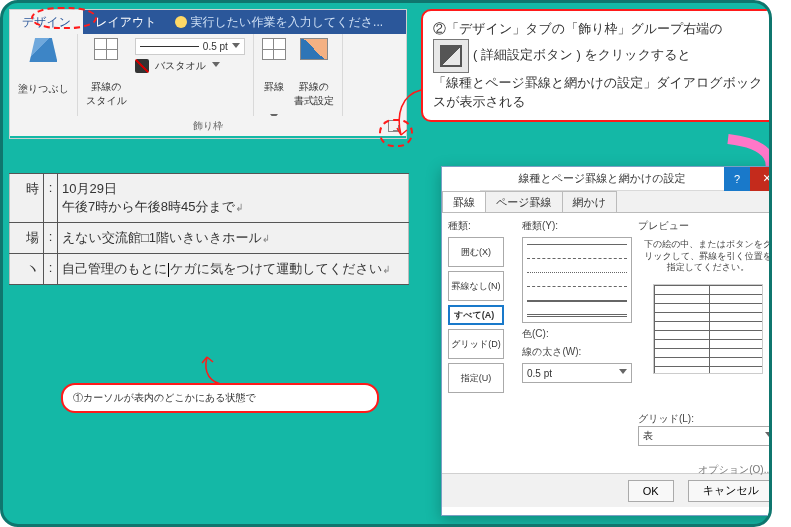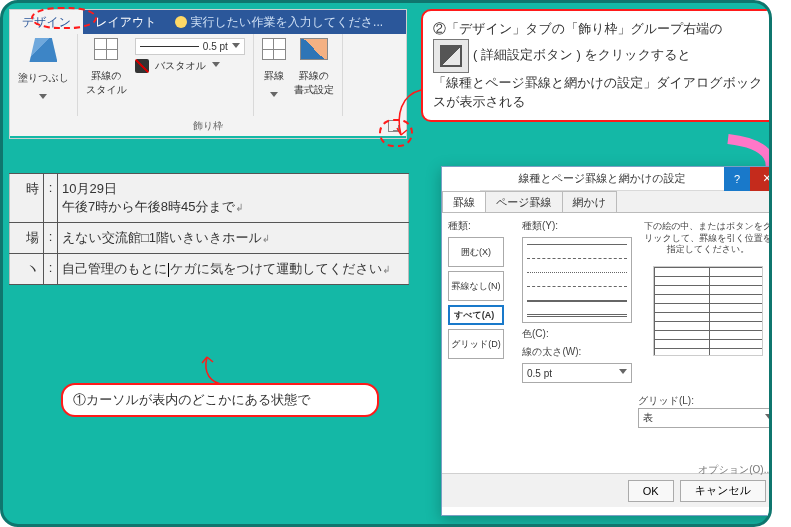--- a/index.html
+++ b/index.html
@@ -8,21 +8,21 @@
 
   
   .ribbon{position:absolute;top:6px;left:6px;width:398px;height:130px;border:1px solid #d0d0d0;}
   .tabs{display:flex;height:24px;background:#2b579a;color:#fff;font-size:12px;}
   .tab{padding:4px 12px;cursor:pointer;}
   .tab.active{background:#f3f3f3;color:#2b579a;}
   .tell{flex:1;display:flex;align-items:center;gap:4px;padding:0 6px;color:#cfe0f5;}
   .bulb{width:12px;height:12px;border-radius:50%;background:#ffd966;display:inline-block;}
   .rbody{display:flex;height:82px;background:#f3f3f3;}
   .grp{border-right:1px solid #d9d9d9;padding:4px 8px;display:flex;gap:8px;align-items:flex-start;}
-  .btn-v{display:flex;flex-direction:column;align-items:center;gap:9px;font-size:10px;cursor:pointer;}
+  .btn-v{display:flex;flex-direction:column;align-items:center;gap:20px;font-size:10px;cursor:pointer;}
   .bucket{width:28px;height:24px;background:linear-gradient(135deg,#6fa8dc 40%,#3d85c6 40%);clip-path:polygon(20% 0,80% 0,100% 100%,0 100%);}
   .grid-ic{width:24px;height:22px;border:1px solid #888;background:linear-gradient(#888,#888) center/1px 100% no-repeat,linear-gradient(#888,#888) center/100% 1px no-repeat #fff;}
   .dd{width:8px;height:8px;border-left:4px solid transparent;border-right:4px solid transparent;border-top:5px solid #666;display:inline-block;}
   .peninput{display:flex;flex-direction:column;gap:4px;font-size:10px;}
   .ptsel{display:flex;align-items:center;gap:4px;border:1px solid #ccc;background:#fff;width:110px;padding:2px 4px;}
   .penline{display:flex;align-items:center;gap:6px;}
   .pen{width:14px;height:14px;background:linear-gradient(45deg,#333 45%,#c00 45% 55%,#333 55%);border-radius:2px;}
   .brush-ic{width:28px;height:22px;border:1px solid #888;background:linear-gradient(45deg,#2e75b6 50%,#f4b183 50%);}
   .grp-label{height:20px;background:#f3f3f3;display:flex;align-items:center;justify-content:center;position:relative;font-size:10px;color:#666;}
   .launcher{position:absolute;right:6px;width:12px;height:12px;border:1px solid #888;display:flex;align-items:flex-end;justify-content:flex-end;}
@@ -44,21 +44,21 @@
 
   
   .doc{position:absolute;top:170px;left:6px;width:400px;}
   table.dtab{border-collapse:collapse;width:100%;font-size:13px;}
   table.dtab td{border-top:1px solid #555;border-bottom:1px solid #555;padding:6px 4px;vertical-align:top;}
   table.dtab td:first-child{width:34px;text-align:right;border-right:1px solid #555;}
   table.dtab td:nth-child(2){width:14px;text-align:center;border-right:1px solid #555;}
   .cursor-mark{display:inline-block;width:1px;height:14px;background:#000;vertical-align:middle;margin:0 1px;}
   .ret{color:#888;font-size:10px;}
 
-  .callout2{position:absolute;top:380px;left:58px;width:318px;border:2px solid #ff1a1a;border-radius:14px;background:#fff;padding:6px 10px;font-size:13px;}
+  .callout2{position:absolute;top:380px;left:58px;width:318px;border:2px solid #ff1a1a;border-radius:14px;background:#fff;padding:6px 10px;font-size:10px;}
 
   
   .dialog{position:absolute;top:163px;left:438px;width:344px;height:350px;border:1px solid #7a9fc4;background:#fff;box-shadow:0 4px 14px rgba(0,0,0,.25);}
   .dtitle{height:24px;background:#fff;display:flex;align-items:center;border-bottom:1px solid #d9d9d9;font-size:11px;margin-left:38px;}
   .dtitle span.t{flex:1;text-align:center;color:#333;}
   .dtitle .help{width:26px;height:24px;background:#1979ca;color:#fff;display:flex;align-items:center;justify-content:center;}
   .dtitle .close{width:34px;height:24px;background:#c42b1c;color:#fff;display:flex;align-items:center;justify-content:center;}
   .dtabs{display:flex;height:22px;border-bottom:1px solid #bbb;font-size:11px;background:#f1f1f1;}
   .dtab{padding:3px 10px;border:1px solid #bbb;border-bottom:none;background:#fff;margin-right:-1px;cursor:pointer;}
   .dtab:not(.on){background:#f1f1f1;}
@@ -71,21 +71,21 @@
   .preset.sel{border:2px solid #1979ca;font-weight:bold;}
   .linesamp{height:12px;margin:2px 0;border-top:1px solid #666;}
   .linesamp.dash{border-top:1px dashed #666;}
   .linesamp.thick{border-top:2px solid #666;}
   .linesamp.dbl{border-top:3px double #666;}
   .sel{height:20px;border:1px solid #aaa;background:#fff;display:flex;align-items:center;justify-content:space-between;padding:0 4px;cursor:pointer;}
   .lab{color:#444;}
   .prev{border:0;}
   .prev-note{font-size:9px;color:#444;text-align:center;line-height:1.3;margin:2px 4px 6px;}
   .prev-box{width:110px;height:90px;margin:0 auto;border:1px solid #ccc;background:repeating-linear-gradient(#666,#666 1px,transparent 1px,transparent 9px),repeating-linear-gradient(90deg,#666,#666 1px,transparent 1px,transparent 55px);}
-  .ftr{height:34px;display:flex;align-items:center;justify-content:flex-end;gap:6px;padding:0 18px;border-top:1px solid #d0d0d0;background:#f1f1f1;}
+  .ftr{height:34px;display:flex;align-items:center;justify-content:flex-end;gap:14px;padding:0 10px;border-top:1px solid #d0d0d0;background:#f1f1f1;}
   .btn{height:22px;padding:0 14px;border:1px solid #aaa;background:#f8f8f8;cursor:pointer;font-size:11px;}
   .optline{position:absolute;right:12px;bottom:38px;font-size:10px;color:#777;}
 </style>
 </head>
 <body>
 
 <div class="canvas">
 
   <div class="ribbon">
     <div class="tabs">
@@ -212,39 +212,43 @@
           </div>
         <div class="preset">
             <span>罫線なし(N)</span>
           </div>
         <div class="preset sel">
             <span>すべて(A)</span>
           </div>
         <div class="preset">
             <span>グリッド(D)</span>
           </div>
+        <div class="preset">
+            <span>指定(U)</span>
+          </div>
       </div>
       <div class="col m">
         <div class="lab">種類(Y):</div>
         <div style="border:1px solid #aaa;height:86px;padding:4px;overflow:hidden">
           <div class="linesamp"></div>
             <div class="linesamp dash"></div>
             <div class="linesamp" style="border-top-style:dotted"></div>
             <div class="linesamp dash"></div>
             <div class="linesamp thick"></div>
             <div class="linesamp dbl"></div>
         </div>
         <div class="lab">色(C):</div>
         <div class="lab">線の太さ(W):</div>
         <div class="sel">
             <span>0.5 pt</span>
             <span class="dd"></span>
           </div>
       </div>
       <div class="col r prev" style="position:relative">
+        <div class="lab" style="text-align:left">プレビュー</div>
         <div class="prev-note">下の絵の中、またはボタンをクリックして、罫線を引く位置を指定してください。</div>
 
         <div class="prev-box"></div>
 
         <div style="margin-top:34px">
           <div class="lab">グリッド(L):</div>
           <div class="sel">
               <span>表</span>
               <span class="dd"></span>
             </div>

